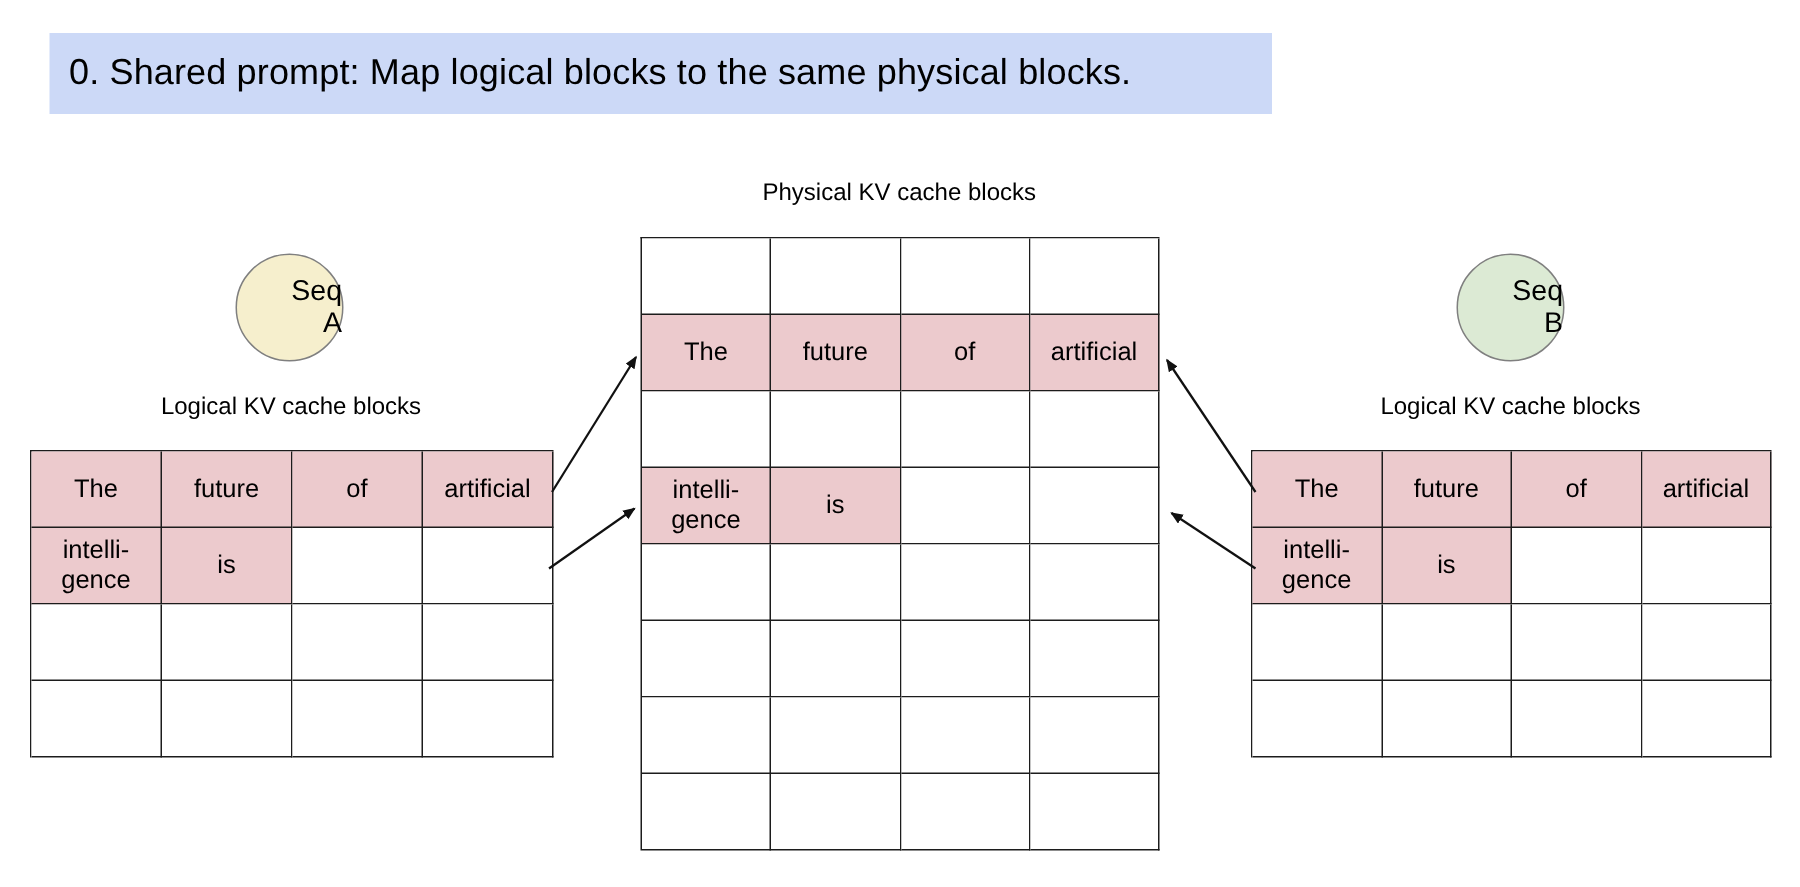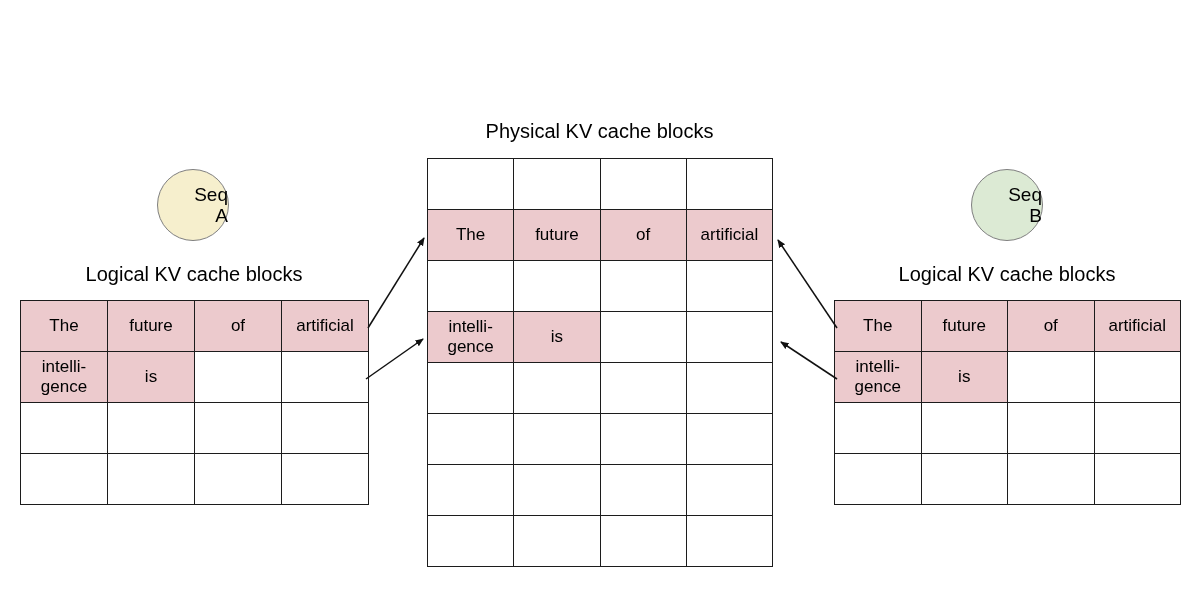--- a/index.html
+++ b/index.html
@@ -26,21 +26,21 @@
   .banner-text {
     padding-left: 13px;
     font-size: 24px;
     letter-spacing: 0.1px;
     white-space: nowrap;
   }
 
   
   .section-label {
     position: absolute;
-    font-size: 20px;
+    font-size: 16px;
     text-align: center;
     white-space: nowrap;
   }
   .label-physical { left: 427px; top: 120px; width: 345px; }
   .label-seq-a    { left: 20px;  top: 263px; width: 348px; }
   .label-seq-b    { left: 834px; top: 263px; width: 346px; }
 
   
   .seq-circle {
     position: absolute;
@@ -92,20 +92,23 @@
     left: 0; top: 0;
     width: 1200px; height: 591px;
     pointer-events: none;
   }
 </style>
 </head>
 <body>
 
 <div class="canvas">
 
+  <div class="banner">
+    <span class="banner-text">0. Shared prompt: Map logical blocks to the same physical blocks.</span>
+  </div>
 
   <div class="section-label label-physical">Physical KV cache blocks</div>
 
   <div class="seq-circle seq-a">
     <span>Seq</span>
     <span>A</span>
   </div>
   <div class="seq-circle seq-b">
     <span>Seq</span>
     <span>B</span>

